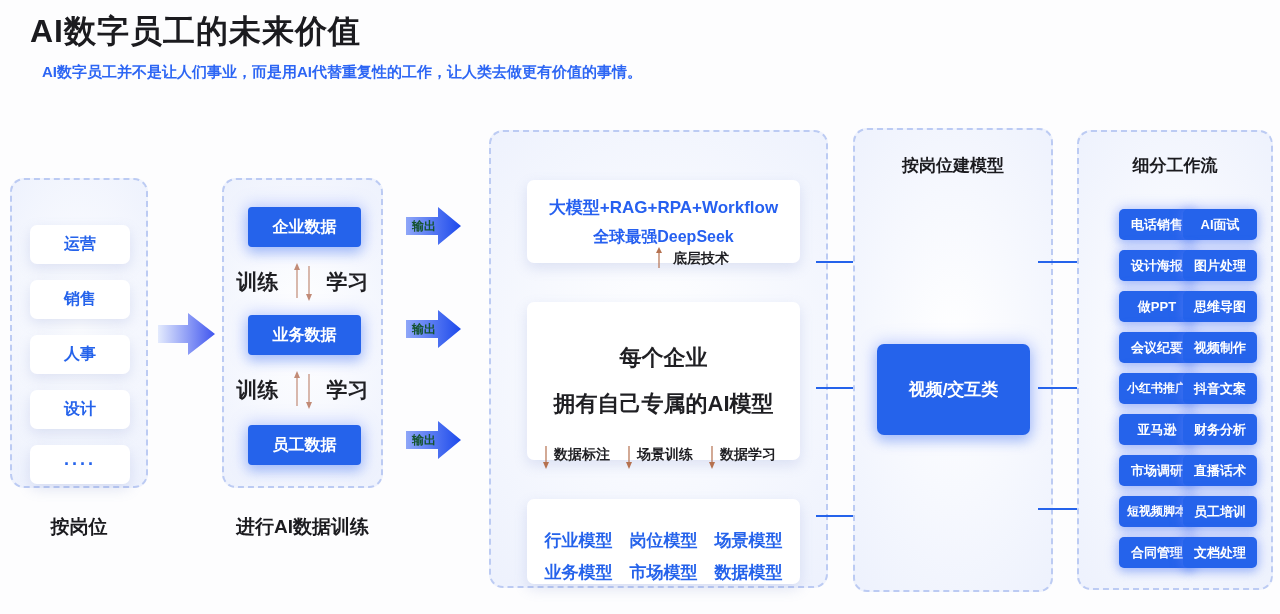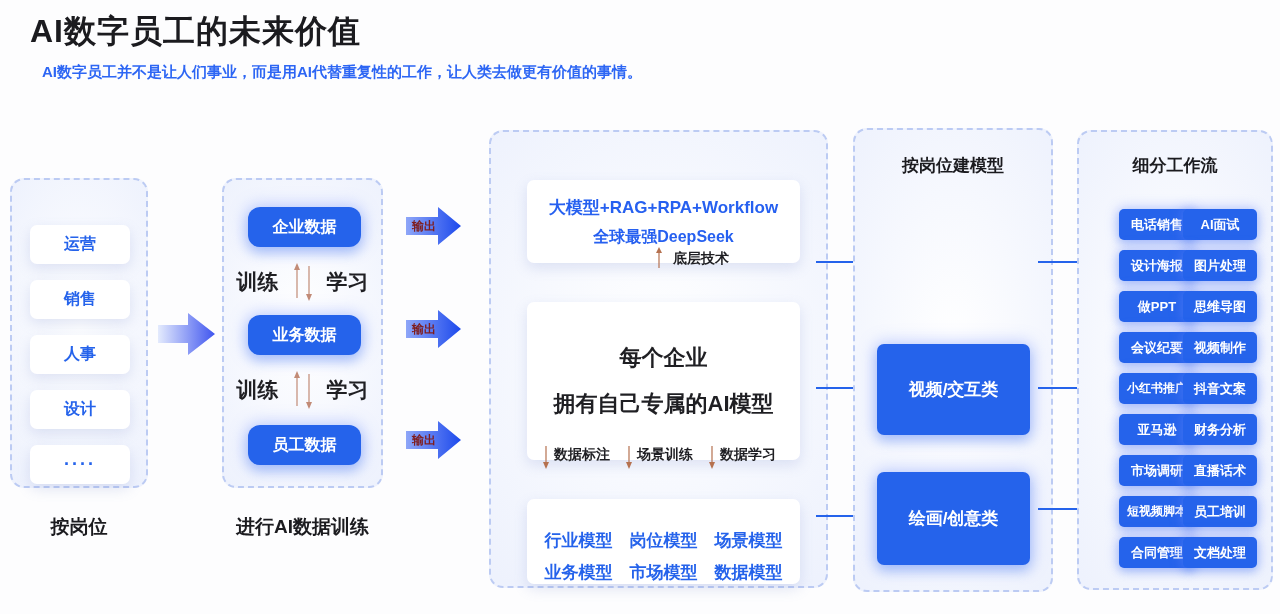--- a/index.html
+++ b/index.html
@@ -18,31 +18,31 @@
   .panel-4 { left:853px; top:128px; width:200px; height:464px; }
   .panel-5 { left:1077px; top:130px; width:196px; height:460px; }
 
   .white-card { position:absolute; background:#fff; border-radius:7px; box-shadow:0 5px 14px rgba(110,130,200,.20);margin-top:20px; }
   .pos-card { left:18px; width:100px; height:39px; display:flex; align-items:center; justify-content:center;
               color:#2563eb; font-size:16px; font-weight:700; }
   .dots { letter-spacing:2px; font-size:18px; }
 
   .caption { position:absolute; top:514px; text-align:center; font-size:19px; font-weight:700; color:#1b1b1f; }
 
-  .blue-btn { position:absolute; background:#2563eb; border-radius:12px; display:flex; align-items:center; justify-content:center;
+  .blue-btn { position:absolute; background:#2563eb; border-radius:4px; display:flex; align-items:center; justify-content:center;
               color:#fff; font-weight:700; box-shadow:0 0 16px 3px rgba(110,140,255,.35), 0 6px 12px rgba(37,99,235,.28); }
   .data-btn { left:24px; width:113px; height:40px; font-size:16px; }
 
   .tl-row { position:absolute; left:0; width:100%; height:40px; display:flex; align-items:center; justify-content:center; gap:10px; }
   .tl-label { font-size:21px; font-weight:700; color:#1f1f23; }
 
   .big-arrow { position:absolute; left:158px; top:310px; }
   .out-arrow { position:absolute; left:406px; width:56px; height:40px; }
   .out-arrow span { position:absolute; left:3px; top:11px; width:30px; height:18px; line-height:18px; text-align:center;
-                    color:#7f1d1d; font-size:12px; font-weight:700; }
+                    color:#14532d; font-size:12px; font-weight:700; }
 
   .stack-card { left:36px; top:28px; width:273px; height:83px; display:flex; flex-direction:column; align-items:center; justify-content:center; gap:8px; }
   .stack-line1 { color:#2660f0; font-size:17px; font-weight:700; }
   .stack-line2 { color:#2660f0; font-size:16px; font-weight:700; }
   .base-tech { position:absolute; left:163px; top:115px; display:flex; align-items:center; gap:9px; }
   .base-tech-label { font-size:14px; font-weight:700; color:#1f1f23; padding-top:2px; }
   .main-card { left:36px; top:150px; width:273px; height:158px; display:flex; flex-direction:column; align-items:center; justify-content:center; gap:16px; }
   .main-line { font-size:22px; font-weight:700; color:#1f1f23; }
   .steps-row { position:absolute; left:0; top:314px; width:100%; display:flex; justify-content:center; gap:14px; }
   .step { display:flex; align-items:flex-start; gap:3px; }
@@ -221,23 +221,20 @@
   <svg class="connector" style="left:816px;top:509px" width="52" height="14">
     <line x1="0" y1="7" x2="43" y2="7" stroke="#2563eb" stroke-width="2"></line>
       <path d="M43 1 L52 7 L43 13 Z" fill="#2563eb"></path>
     </svg>
 
   <div class="panel panel-4">
     <div class="panel-head" style="top:24px">按岗位建模型</div>
     <div class="blue-btn cat-box" style="top:214px;height:91px">
         <span>视频/交互类</span>
       </div>
-    <div class="blue-btn cat-box" style="top:342px;height:93px">
-        <span>绘画/创意类</span>
-      </div>
   </div>
 
   <svg class="connector" style="left:1038px;top:255px" width="52" height="14">
     <line x1="0" y1="7" x2="43" y2="7" stroke="#2563eb" stroke-width="2"></line>
       <path d="M43 1 L52 7 L43 13 Z" fill="#2563eb"></path>
     </svg>
   <svg class="connector" style="left:1038px;top:381px" width="52" height="14">
     <line x1="0" y1="7" x2="43" y2="7" stroke="#2563eb" stroke-width="2"></line>
       <path d="M43 1 L52 7 L43 13 Z" fill="#2563eb"></path>
     </svg>

